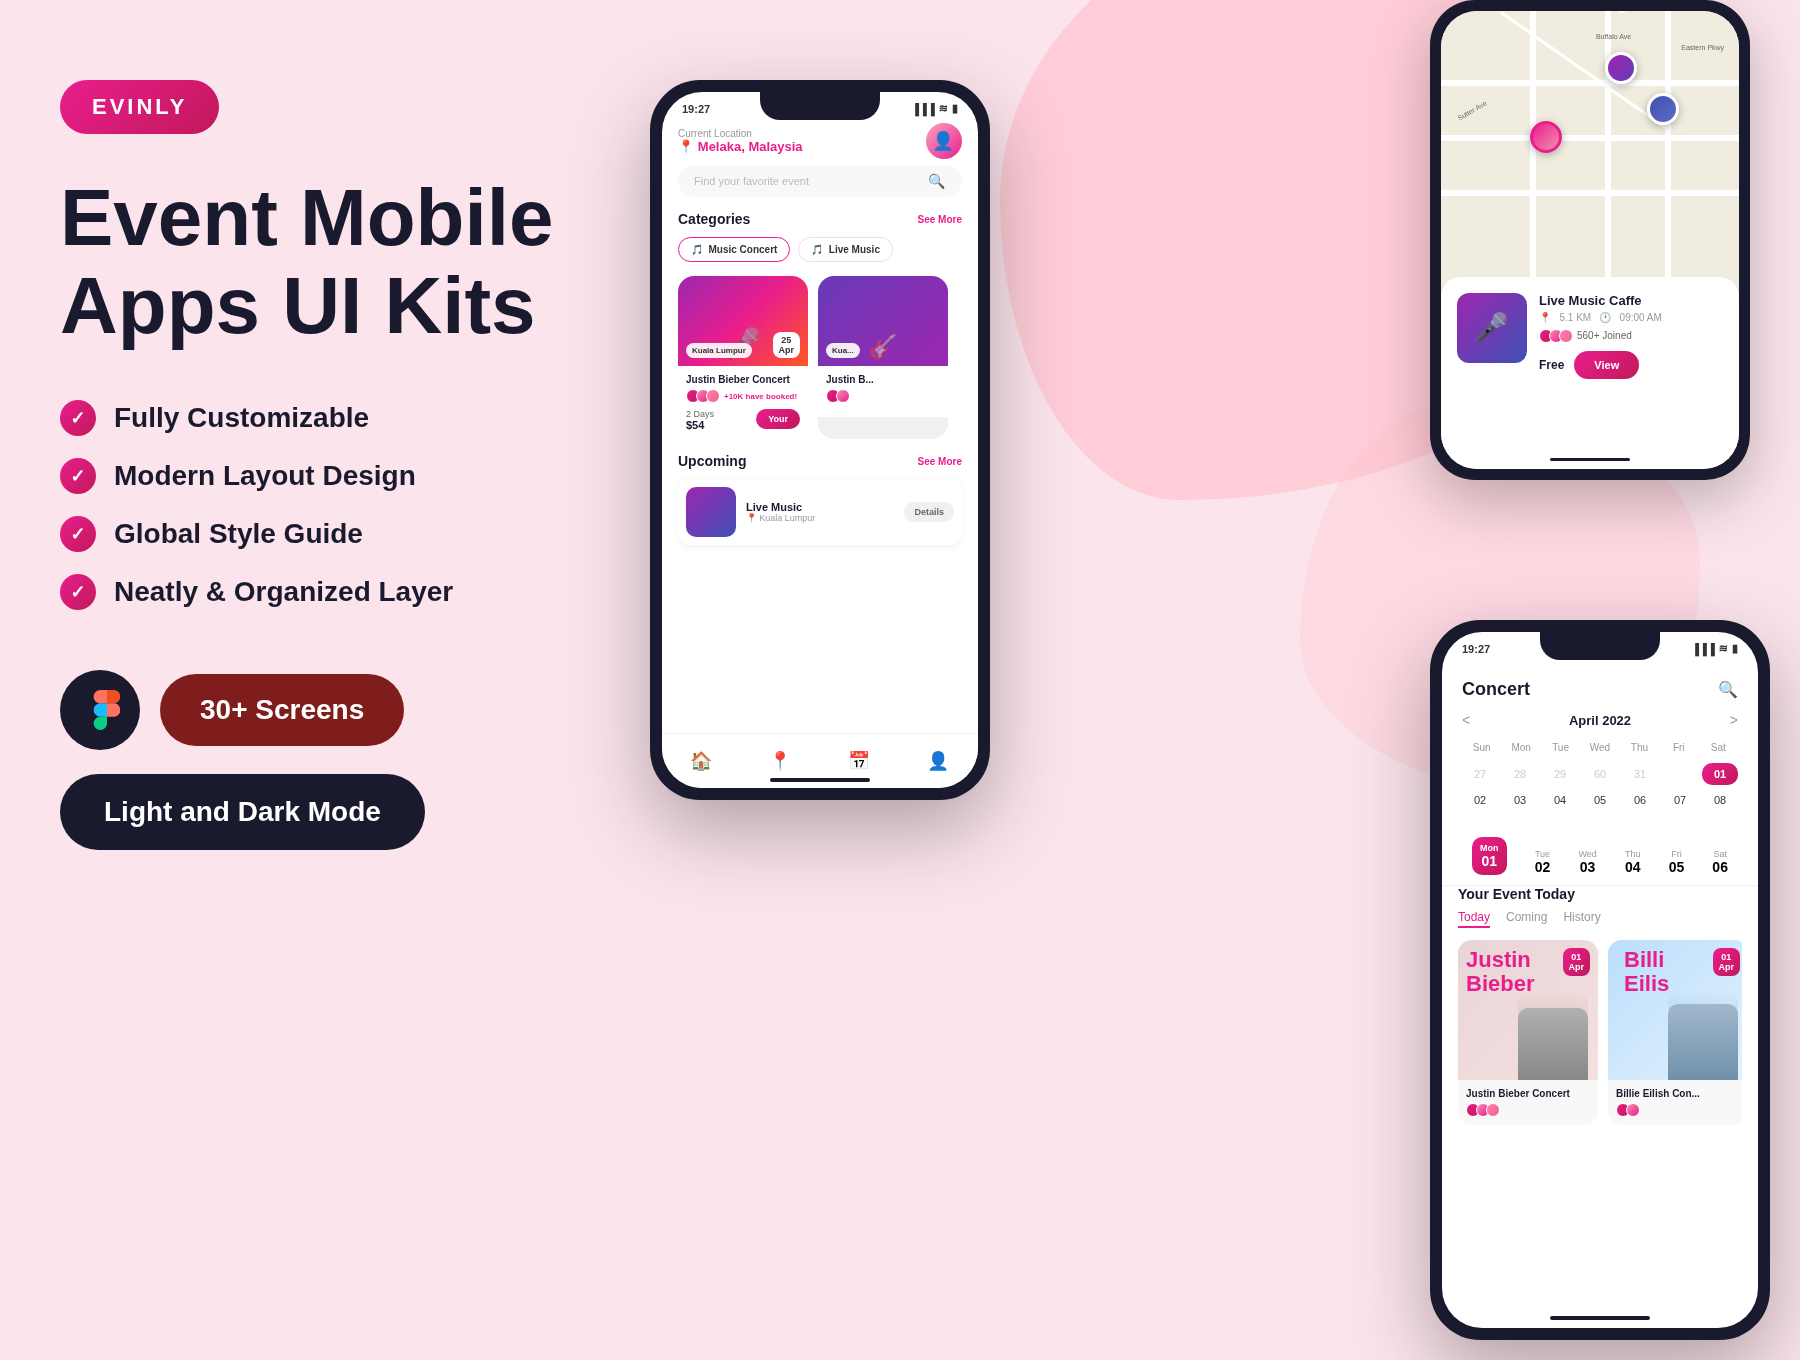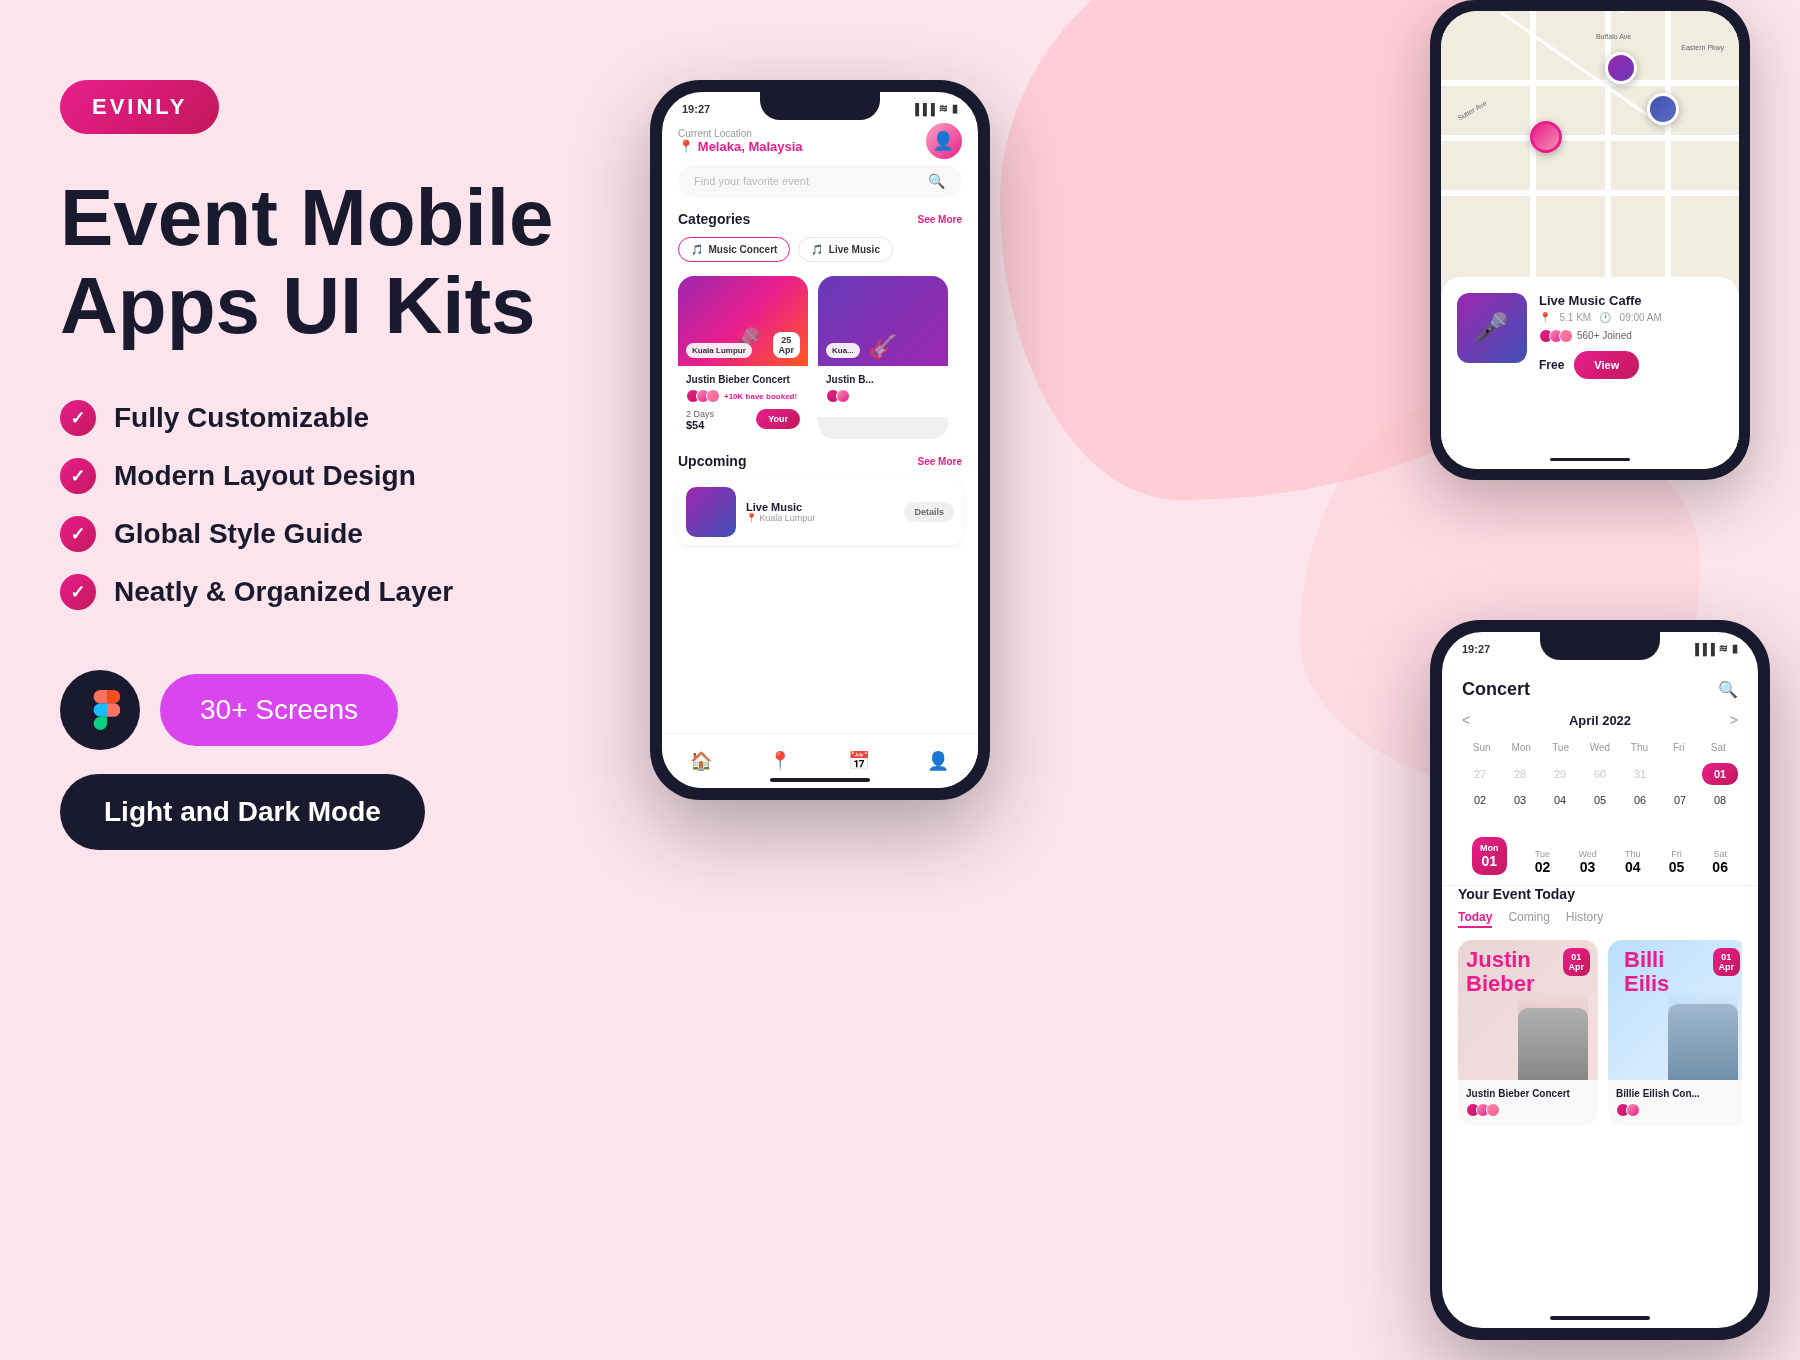--- a/index.html
+++ b/index.html
@@ -98,24 +98,24 @@
       display: flex;
       align-items: center;
       justify-content: center;
     }
 
     .figma-icon {
       width: 40px; height: 40px;
     }
 
     .screens-badge {
-      background: #d946ef;
+      background: #7f1d1d;
       color: white;
       font-size: 28px;
-      font-weight: 400;
+      font-weight: 700;
       padding: 20px 40px;
       border-radius: 50px;
     }
 
     .dark-mode-badge {
       background: #1a1a2e;
       color: white;
       font-size: 28px;
       font-weight: 700;
       padding: 22px 44px;
@@ -691,21 +691,21 @@
       margin-bottom: 12px;
     }
 
     .event-tab {
       font-size: 12px;
       color: #999;
     }
 
     .event-tab.active {
       color: #e91e8c;
-      font-weight: 700;
+      font-weight: 400;
       border-bottom: 2px solid #e91e8c;
       padding-bottom: 2px;
       text-align: right;
     }
 
     .event-cards-row {
       display: flex;
       gap: 10px;
       overflow: hidden;
     }

